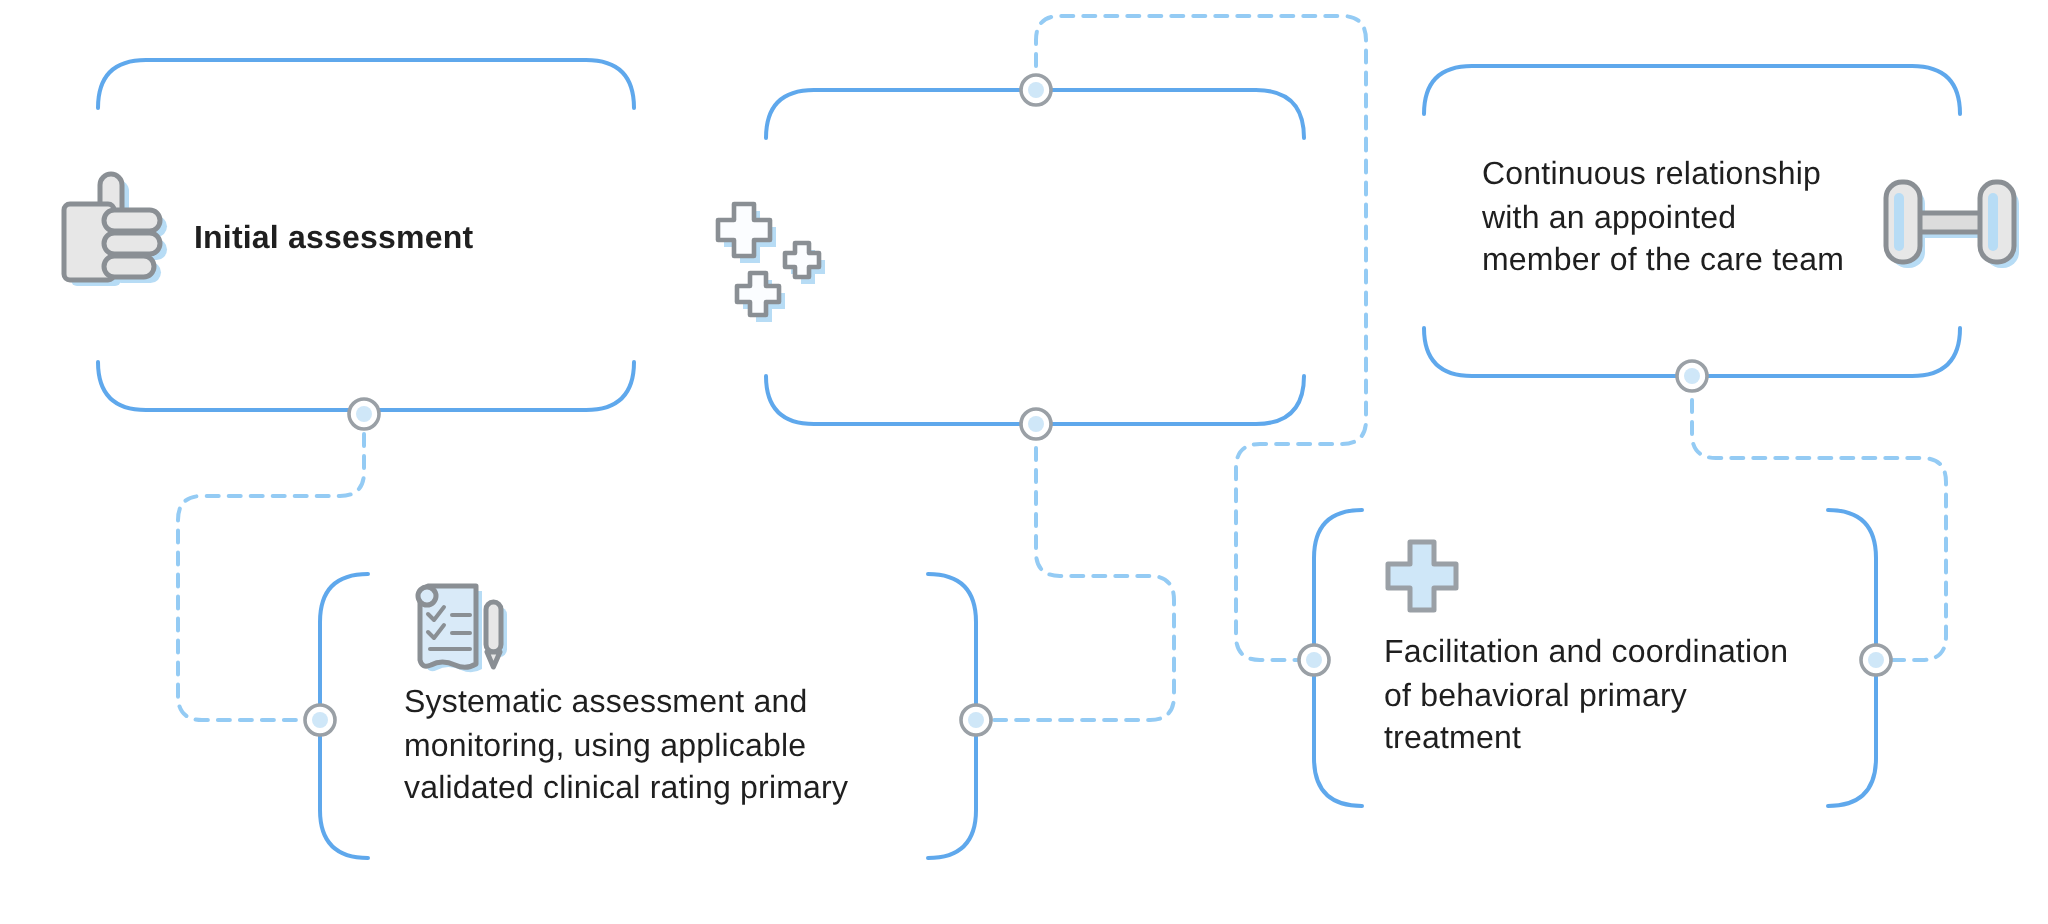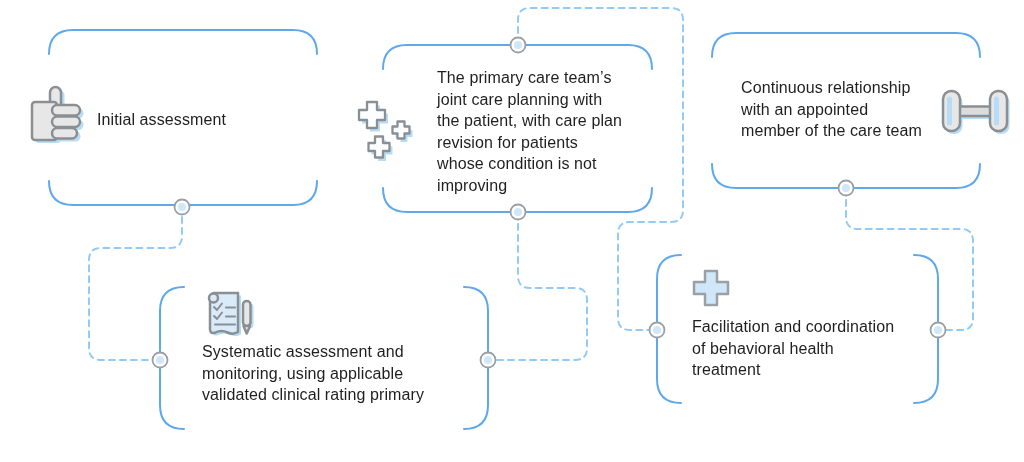--- a/index.html
+++ b/index.html
@@ -146,35 +146,29 @@
     <g>
         <circle class="node-outer" cx="657" cy="330" r="7.5"></circle>
         <circle class="node-inner" cx="657" cy="330" r="4"></circle>
       </g>
     <g>
         <circle class="node-outer" cx="938" cy="330" r="7.5"></circle>
         <circle class="node-inner" cx="938" cy="330" r="4"></circle>
       </g>
   </svg>
 
-  <div class="label" style="left:97px; top:109px; width:170px;">Initial assessment</div>
-  <div class="label" style="left:437px; top:67px; width:218px;">The primary care team’s
-joint care planning with
-the patient, with care plan
-revision for patients
-whose condition is not
-improving</div>
+  <div class="label" style="left:97px; top:109px; width:170px;font-weight:bold;">Initial assessment</div>
   <div class="label" style="left:741px; top:77px; width:220px;">Continuous relationship
 with an appointed
 member of the care team</div>
   <div class="label" style="left:202px; top:341px; width:290px;">Systematic assessment and
 monitoring, using applicable
 validated clinical rating primary</div>
   <div class="label" style="left:692px; top:316px; width:240px;">Facilitation and coordination
-of behavioral health
+of behavioral primary
 treatment</div>
 
   <svg class="icon" style="left:29px; top:85px;" width="56" height="64" viewBox="0 0 56 64">
     <g class="ic-shadow" transform="translate(3.5,3)">
       <rect x="21" y="2" width="11" height="24" rx="5.5"></rect>
       <rect x="3" y="17" width="25" height="38" rx="3"></rect>
       <rect x="23" y="20" width="28" height="10.5" rx="5.2"></rect>
       <rect x="23" y="31.5" width="28" height="10.5" rx="5.2"></rect>
       <rect x="23" y="43" width="25" height="10.5" rx="5.2"></rect>
     </g>

